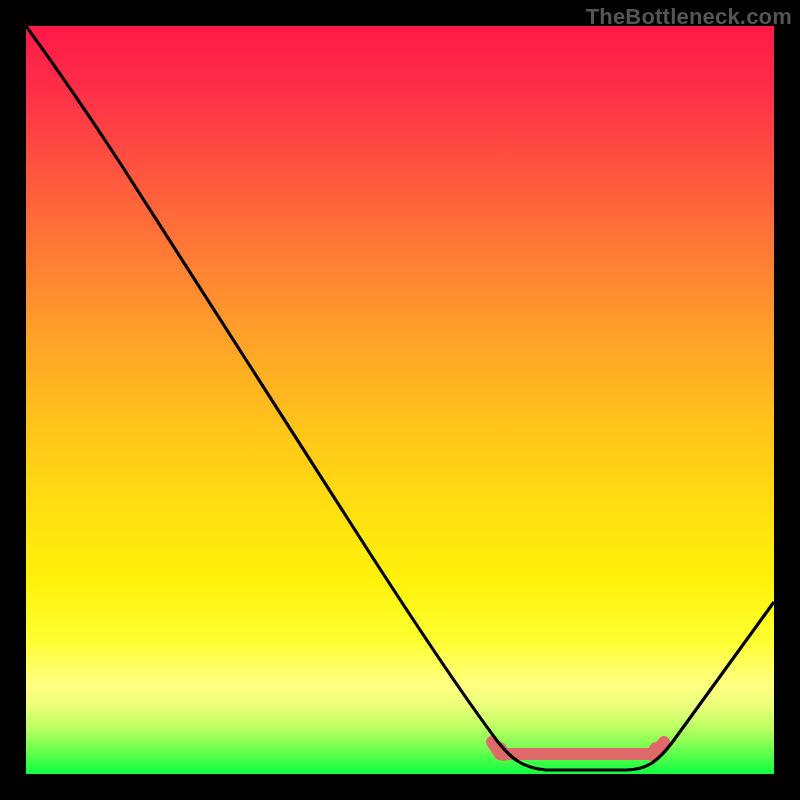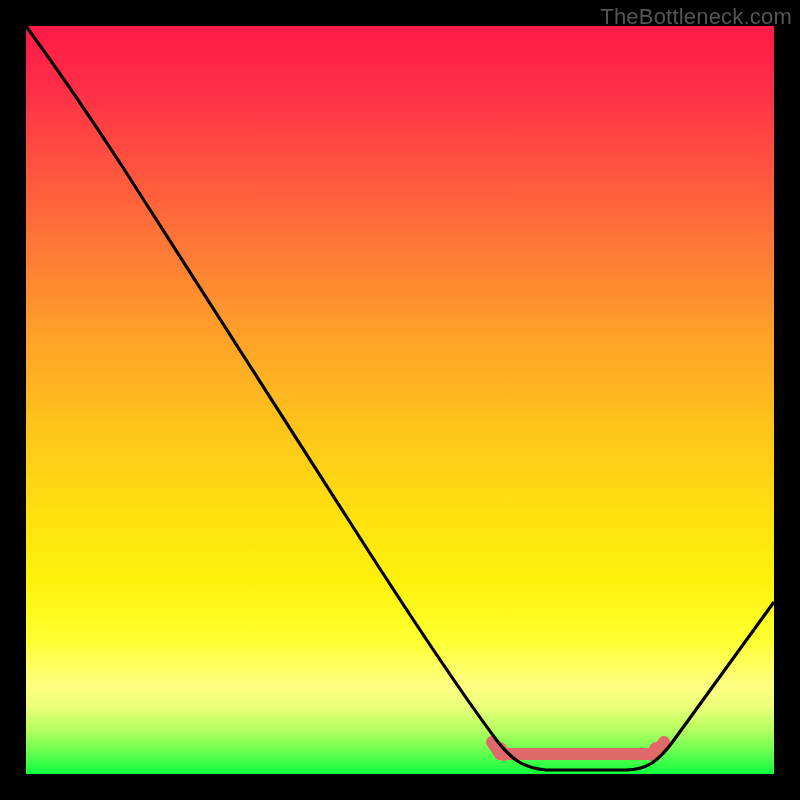--- a/index.html
+++ b/index.html
@@ -10,21 +10,21 @@
     position: relative;
     font-family: Arial, sans-serif;
     overflow: hidden;
   }
   .watermark {
     position: absolute;
     top: 4px;
     right: 8px;
     color: #555;
     font-size: 22px;
-    font-weight: 400;
+    font-weight: 700;
     z-index: 10;
     letter-spacing: 0.2px;
   }
   .plot-area {
     position: absolute;
     left: 26px;
     top: 26px;
     width: 748px;
     height: 748px;
     background: linear-gradient(to bottom,

